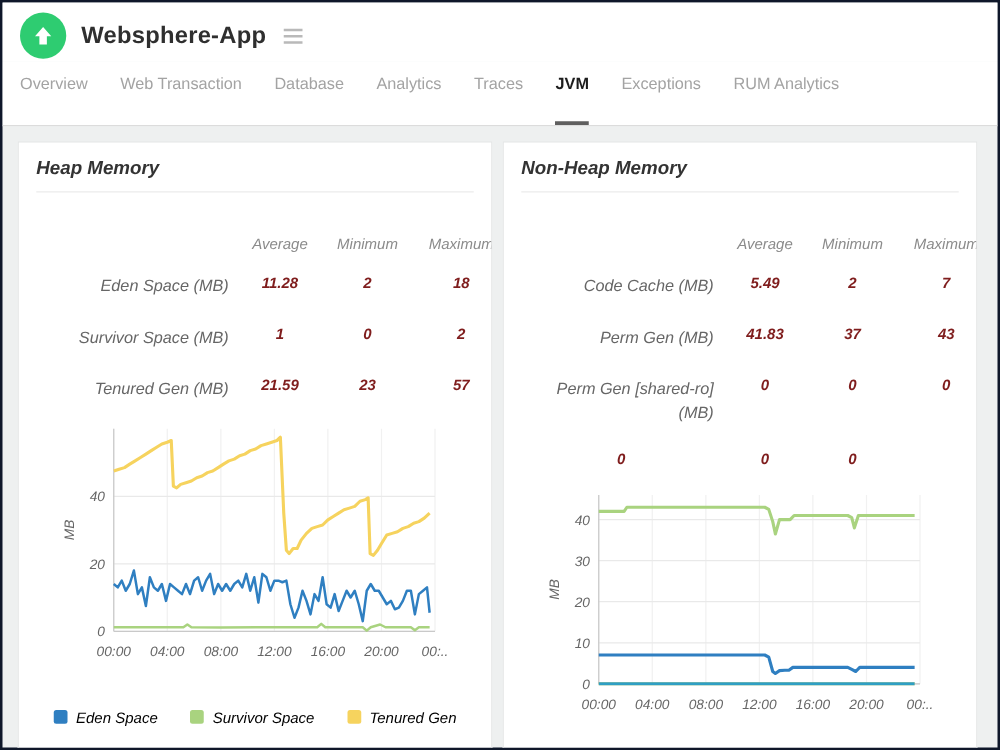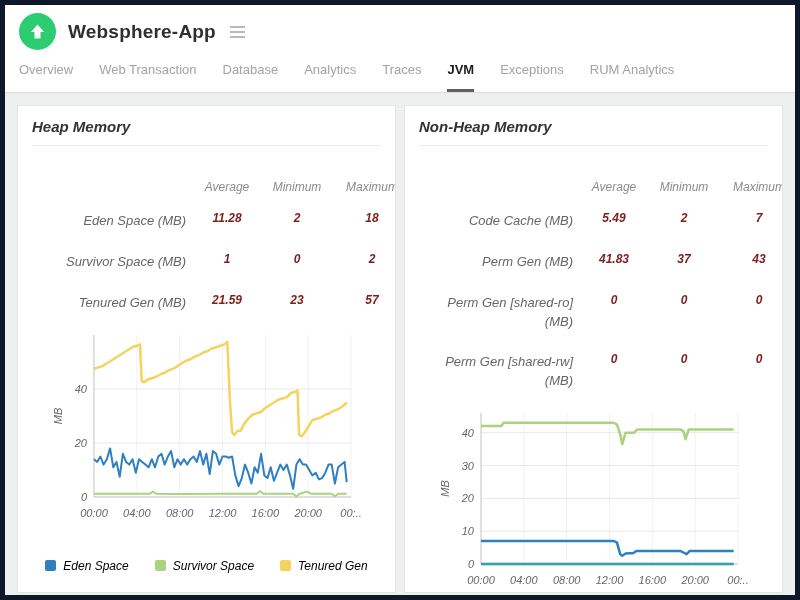--- a/index.html
+++ b/index.html
@@ -1,29 +1,29 @@
 <!DOCTYPE html>
 <html><head>
 <meta charset="utf-8">
 <style>
   * { margin:0; padding:0; box-sizing:border-box; }
   html,body { width:800px; height:600px; }
   body { font-family:"Liberation Sans","DejaVu Sans",sans-serif; background:#fff; }
-  .frame { width:800px; height:600px; border:5px solid #0f172a; background:#eef0f0; overflow:hidden; }
+  .frame { width:800px; height:600px; border:2px solid #0f172a; background:#eef0f0; overflow:hidden; }
 
   
   .appbar { background:#fff; padding:8px 14px 2px 14px; display:flex; align-items:center; gap:12px; }
   .status-circle { width:37px; height:37px; border-radius:50%; background:#2ecc71; display:flex; align-items:center; justify-content:center; flex:0 0 auto; }
   .app-title { font-size:19px; font-weight:700; color:#2f2f2f; letter-spacing:.2px; }
   .menu-icon { display:flex; flex-direction:column; gap:3px; margin-left:2px; cursor:pointer; }
   .menu-icon span { display:block; width:15px; height:2px; background:#b9b9b9; }
 
   
   .tabs { background:#fff; display:flex; gap:26px; padding:10px 14px 0 14px; border-bottom:1px solid #dcdcdc; }
-  .tab { font-size:13px; color:#a3a3a3; padding-bottom:12px; cursor:pointer; border-bottom:3px solid transparent; white-space:nowrap; }
+  .tab { font-size:13px; color:#a3a3a3; padding-bottom:23px; cursor:pointer; border-bottom:3px solid transparent; white-space:nowrap; }
   .tab.active { color:#1d1d1d; font-weight:700; border-bottom-color:#5f5f5f; }
 
   
   .content { padding:12px 12px 0 12px; display:flex; gap:8px;font-style:italic; }
   .panel { background:#fff; border:1px solid #e3e5e5; width:380px; height:488px; padding:12px 14px; overflow:hidden; }
   .panel h2 { font-size:15px; font-weight:700; color:#333; padding-bottom:10px; }
   .divider { border-bottom:1px solid #ececec; margin:0 0 8px 0; }
 
   
   .mtable { display:grid; grid-template-columns:160px 70px 70px 80px; width:380px; margin-top:4px; }
@@ -160,21 +160,20 @@
           <div class="vcell">2</div>
           <div class="vcell">7</div>
           <div class="lcell">Perm Gen (MB)</div>
           <div class="vcell">41.83</div>
           <div class="vcell">37</div>
           <div class="vcell">43</div>
           <div class="lcell">Perm Gen [shared-ro] (MB)</div>
           <div class="vcell">0</div>
           <div class="vcell">0</div>
           <div class="vcell">0</div>
-          <div class="lcell">Perm Gen [shared-rw] (MB)</div>
           <div class="vcell">0</div>
           <div class="vcell">0</div>
           <div class="vcell">0</div>
         </div>
       <svg class="chart" id="chart-1" width="352" height="187">
           <line class="gridv" x1="62.0" x2="62.0" y1="8" y2="159"></line>
           <text class="tick" x="62.0" y="179" text-anchor="middle">00:00</text>
           <line class="gridv" x1="104.8" x2="104.8" y1="8" y2="159"></line>
           <text class="tick" x="104.8" y="179" text-anchor="middle">04:00</text>
           <line class="gridv" x1="147.7" x2="147.7" y1="8" y2="159"></line>

